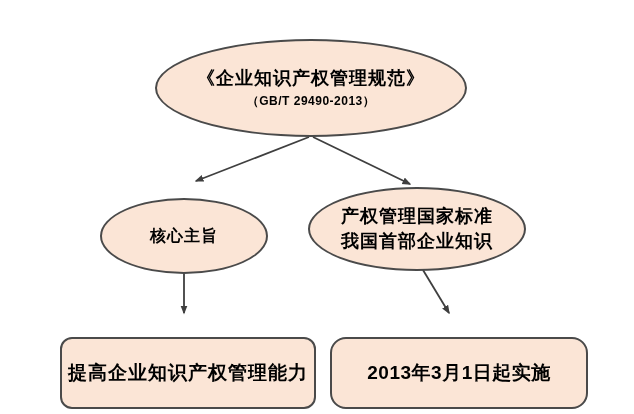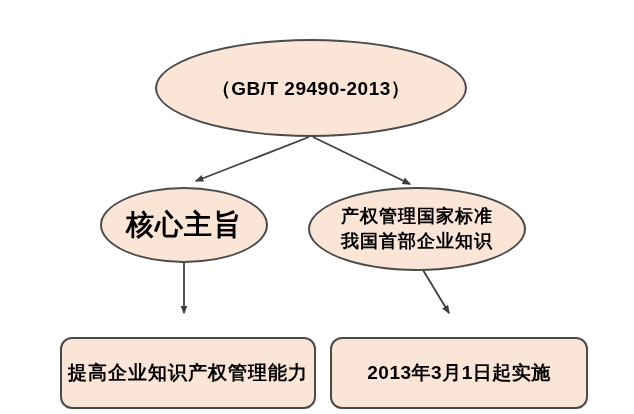--- a/index.html
+++ b/index.html
@@ -25,44 +25,45 @@
     align-items:center;
     justify-content:center;
     text-align:center;
     font-weight:700;
     line-height:1.4;
     letter-spacing:1px;
   }
   .ellipse{border-radius:50%;}
   .rect{border-radius:12px;margin-top:19px;}
   .node-root{left:155px;top:39px;width:312px;height:98px;font-size:18px;}
-  .node-root .subtitle{font-size:19px;letter-spacing:0.5px;margin-top:2px;}
-  .node-core{left:100px;top:187px;width:168px;height:76px;font-size:28px;justify-content:center;}
+  .node-root .subtitle{font-size:12px;letter-spacing:0.5px;margin-top:2px;}
+  .node-core{left:100px;top:198px;width:168px;height:76px;font-size:16px;justify-content:center;}
   .node-standard{left:308px;top:187px;width:218px;height:84px;font-size:18px;}
   .node-capability{left:60px;top:318px;width:256px;height:72px;font-size:19px;}
-  .node-date{left:330px;top:318px;width:258px;height:72px;font-size:19px;letter-spacing:0.5px;}
+  .node-date{left:330px;top:318px;width:258px;height:72px;font-size:19px;letter-spacing:0.5px;border-radius:16px;}
 </style>
 </head>
 <body>
 
 <div class="canvas">
 
   <svg class="arrows" viewBox="0 0 634 414" xmlns="http://www.w3.org/2000/svg">
     <defs>
       <marker id="ah" markerWidth="9" markerHeight="8" refX="7.5" refY="3.5" orient="auto" markerUnits="userSpaceOnUse">
         <path class="arrowhead" d="M0,0 L9,3.5 L0,7 Z"></path>
       </marker>
     </defs>
     <line x1="309" y1="137" x2="196" y2="181" marker-end="url(#ah)"></line>
     <line x1="313" y1="137" x2="410" y2="184" marker-end="url(#ah)"></line>
     <line x1="184" y1="263" x2="184" y2="313" marker-end="url(#ah)"></line>
     <line x1="423" y1="270" x2="449" y2="313" marker-end="url(#ah)"></line>
   </svg>
 
   <div class="node ellipse node-root">
+    <div class="title">《企业知识产权管理规范》</div>
     <div class="subtitle">（GB/T 29490-2013）</div>
   </div>
 
   <div class="node ellipse node-core">
     <div>核心主旨</div>
   </div>
 
   <div class="node ellipse node-standard">
     <div>产权管理国家标准</div>
     <div>我国首部企业知识</div>

